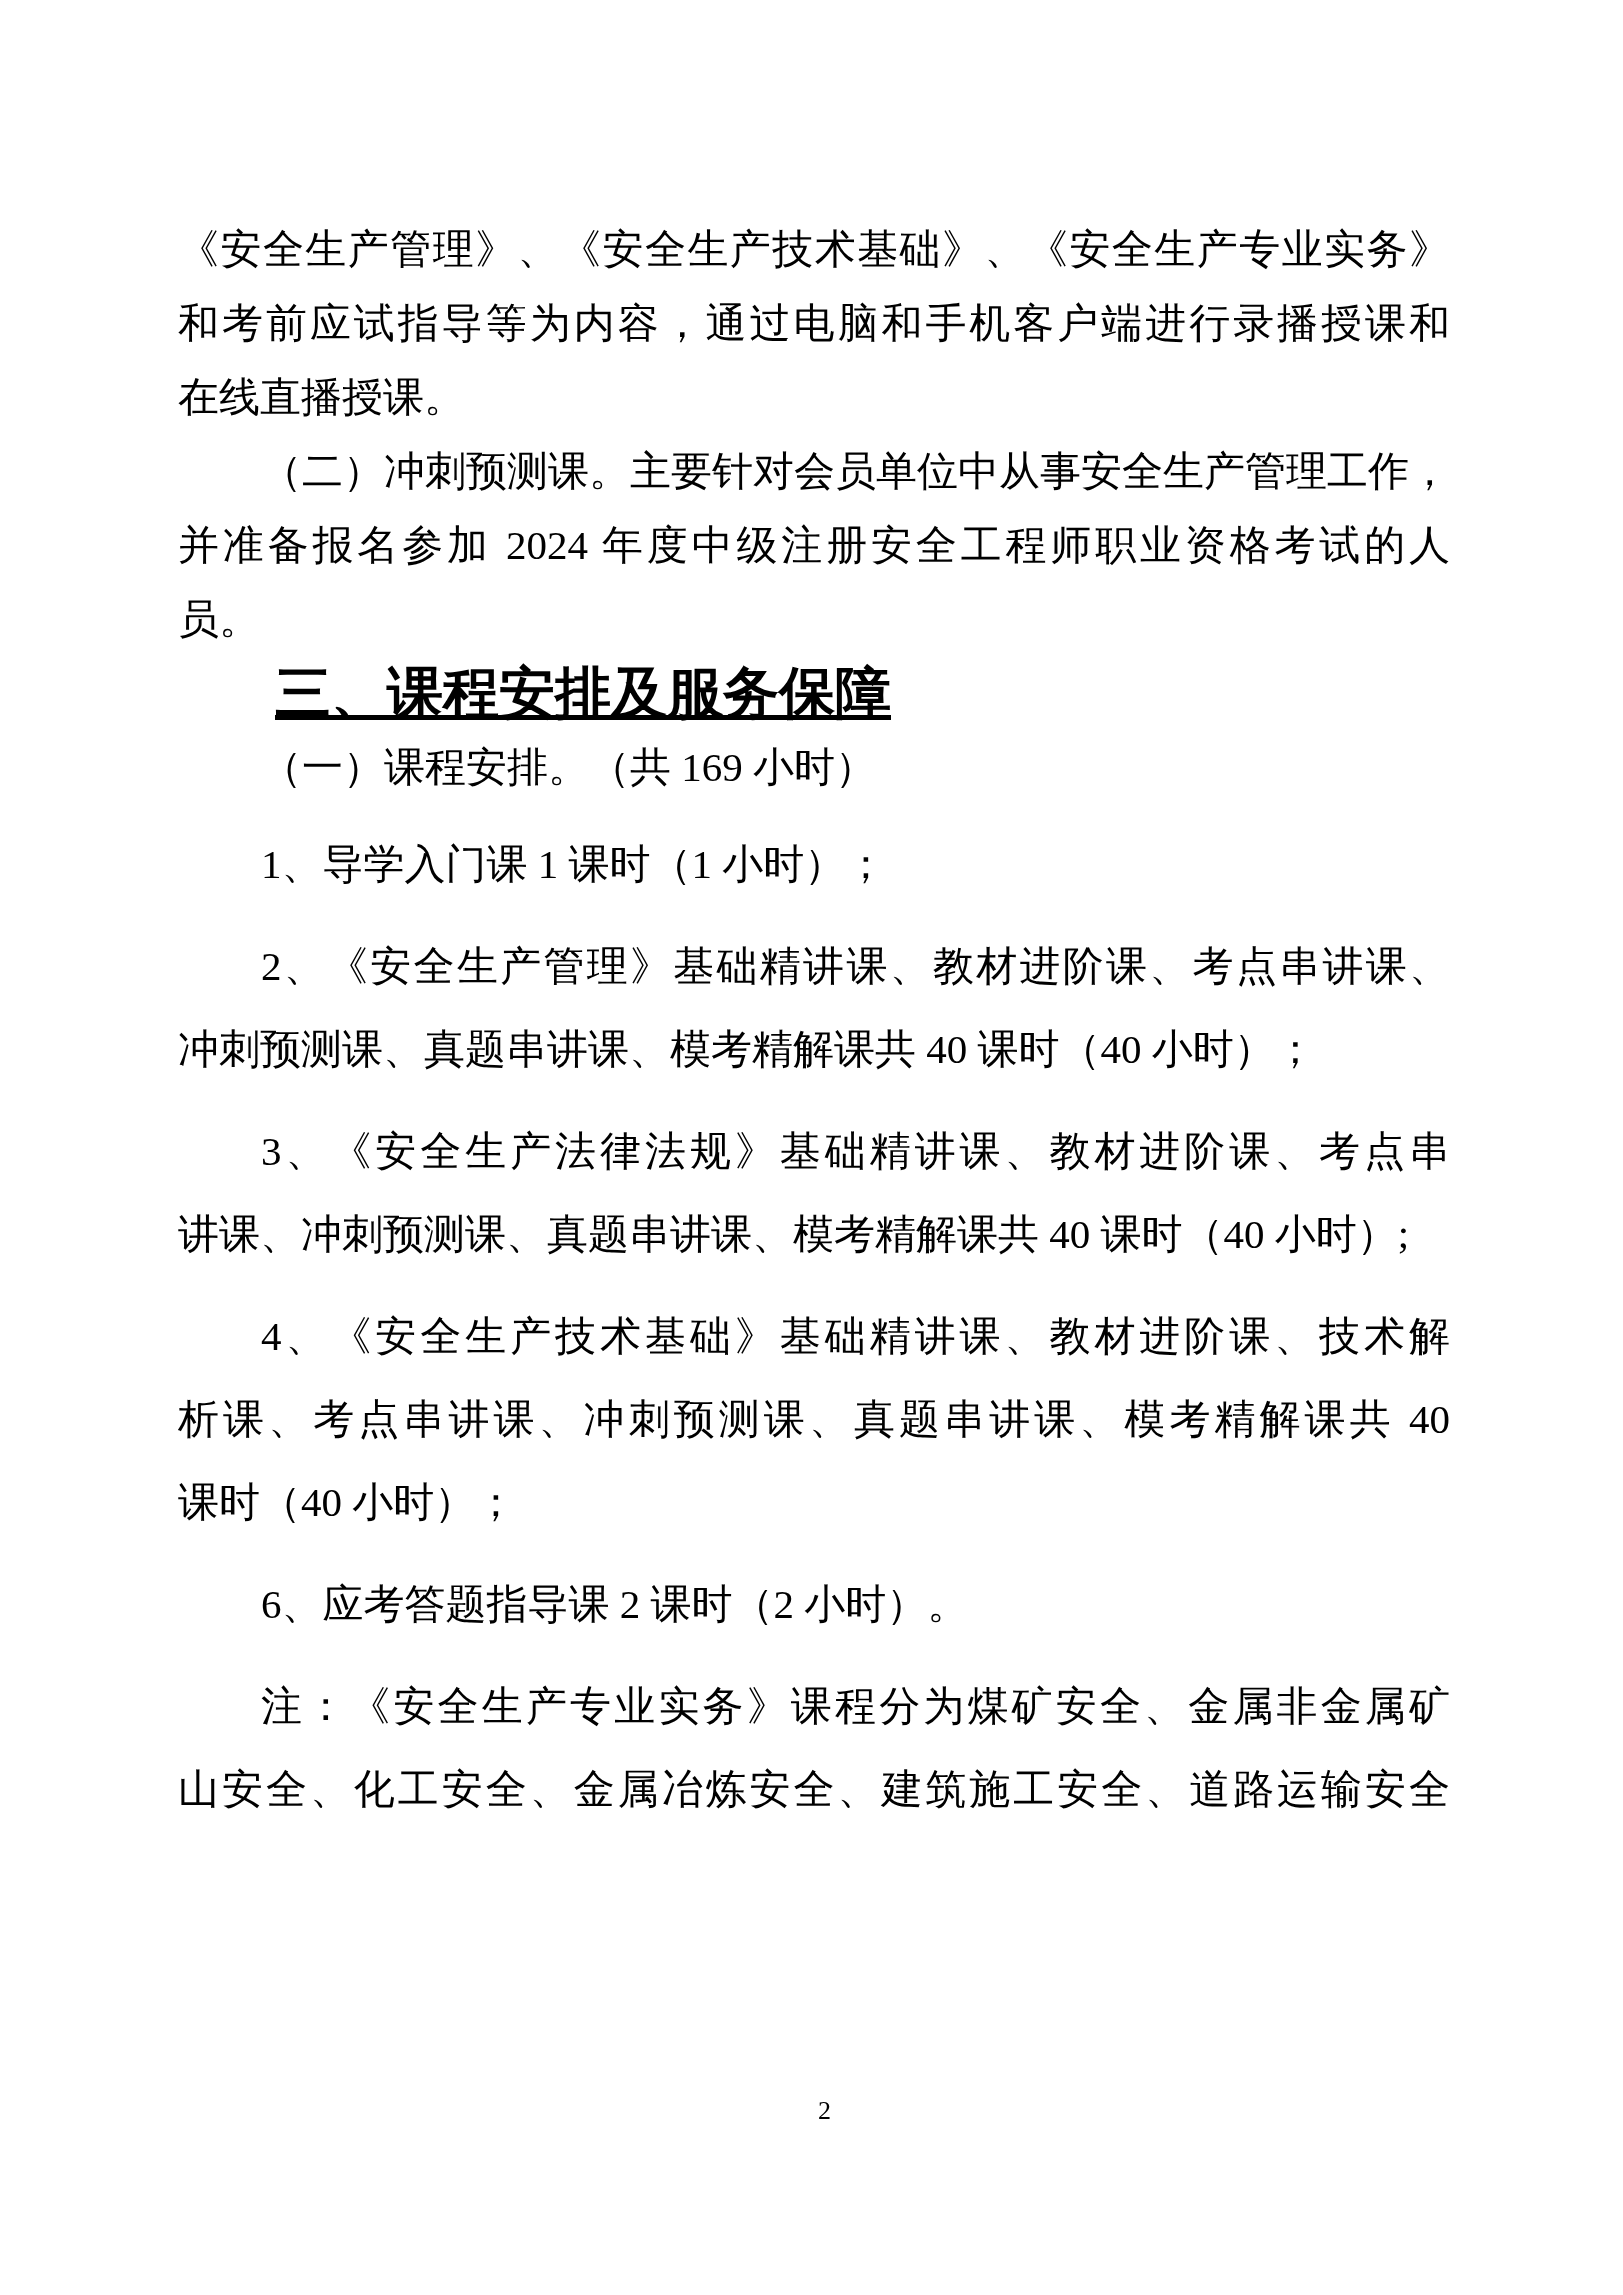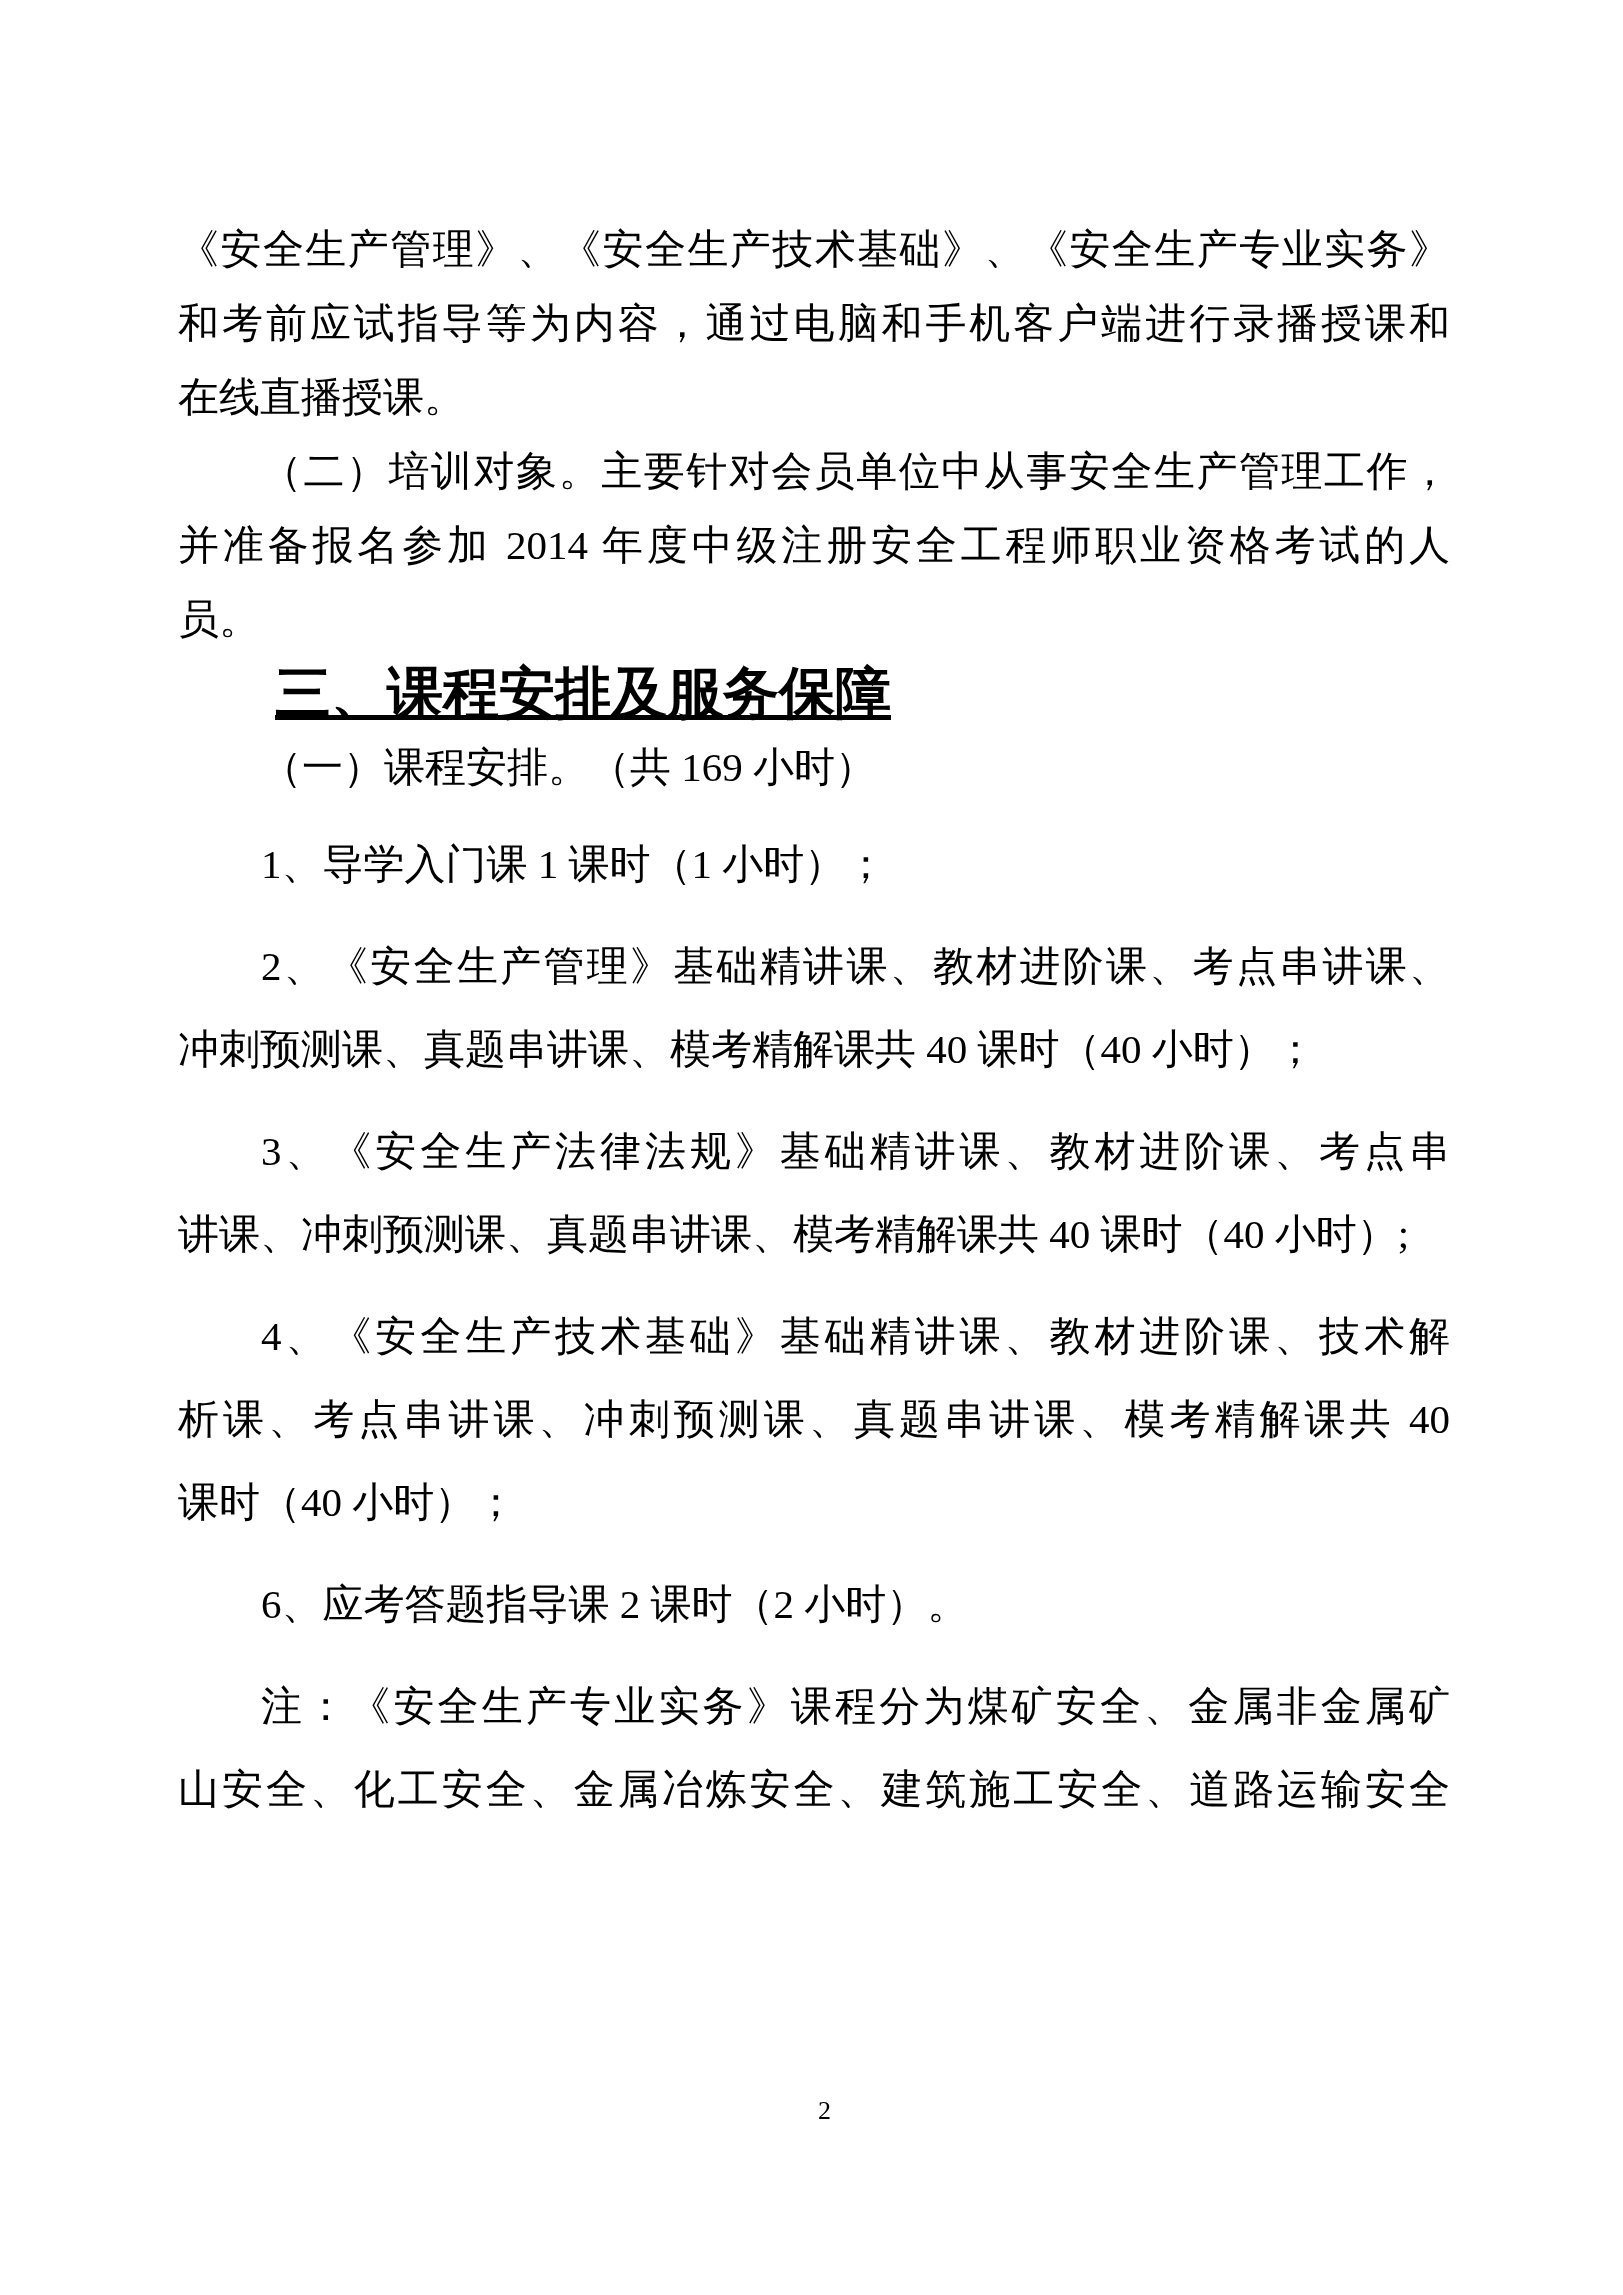--- a/index.html
+++ b/index.html
@@ -65,22 +65,22 @@
 <div class="page">
   <div class="content">
 
     <div>
       <div class="line j">《安全生产管理》、《安全生产技术基础》、《安全生产专业实务》</div>
       <div class="line j">和考前应试指导等为内容，通过电脑和手机客户端进行录播授课和</div>
       <div class="line">在线直播授课。</div>
     </div>
 
     <div>
-      <div class="line j ind">（二）培训对象。主要针对会员单位中从事安全生产管理工作，</div>
-      <div class="line j">并准备报名参加 2014 年度中级注册安全工程师职业资格考试的人</div>
+      <div class="line j ind">（二）冲刺预测课。主要针对会员单位中从事安全生产管理工作，</div>
+      <div class="line j">并准备报名参加 2024 年度中级注册安全工程师职业资格考试的人</div>
       <div class="line">员。</div>
     </div>
 
     <div class="heading">三、课程安排及服务保障</div>
 
     <div class="line ind">（一）课程安排。（共 169 小时）</div>
 
     <div class="item">
       <div class="line ind">1、导学入门课 1 课时（1 小时）；</div>
     </div>

